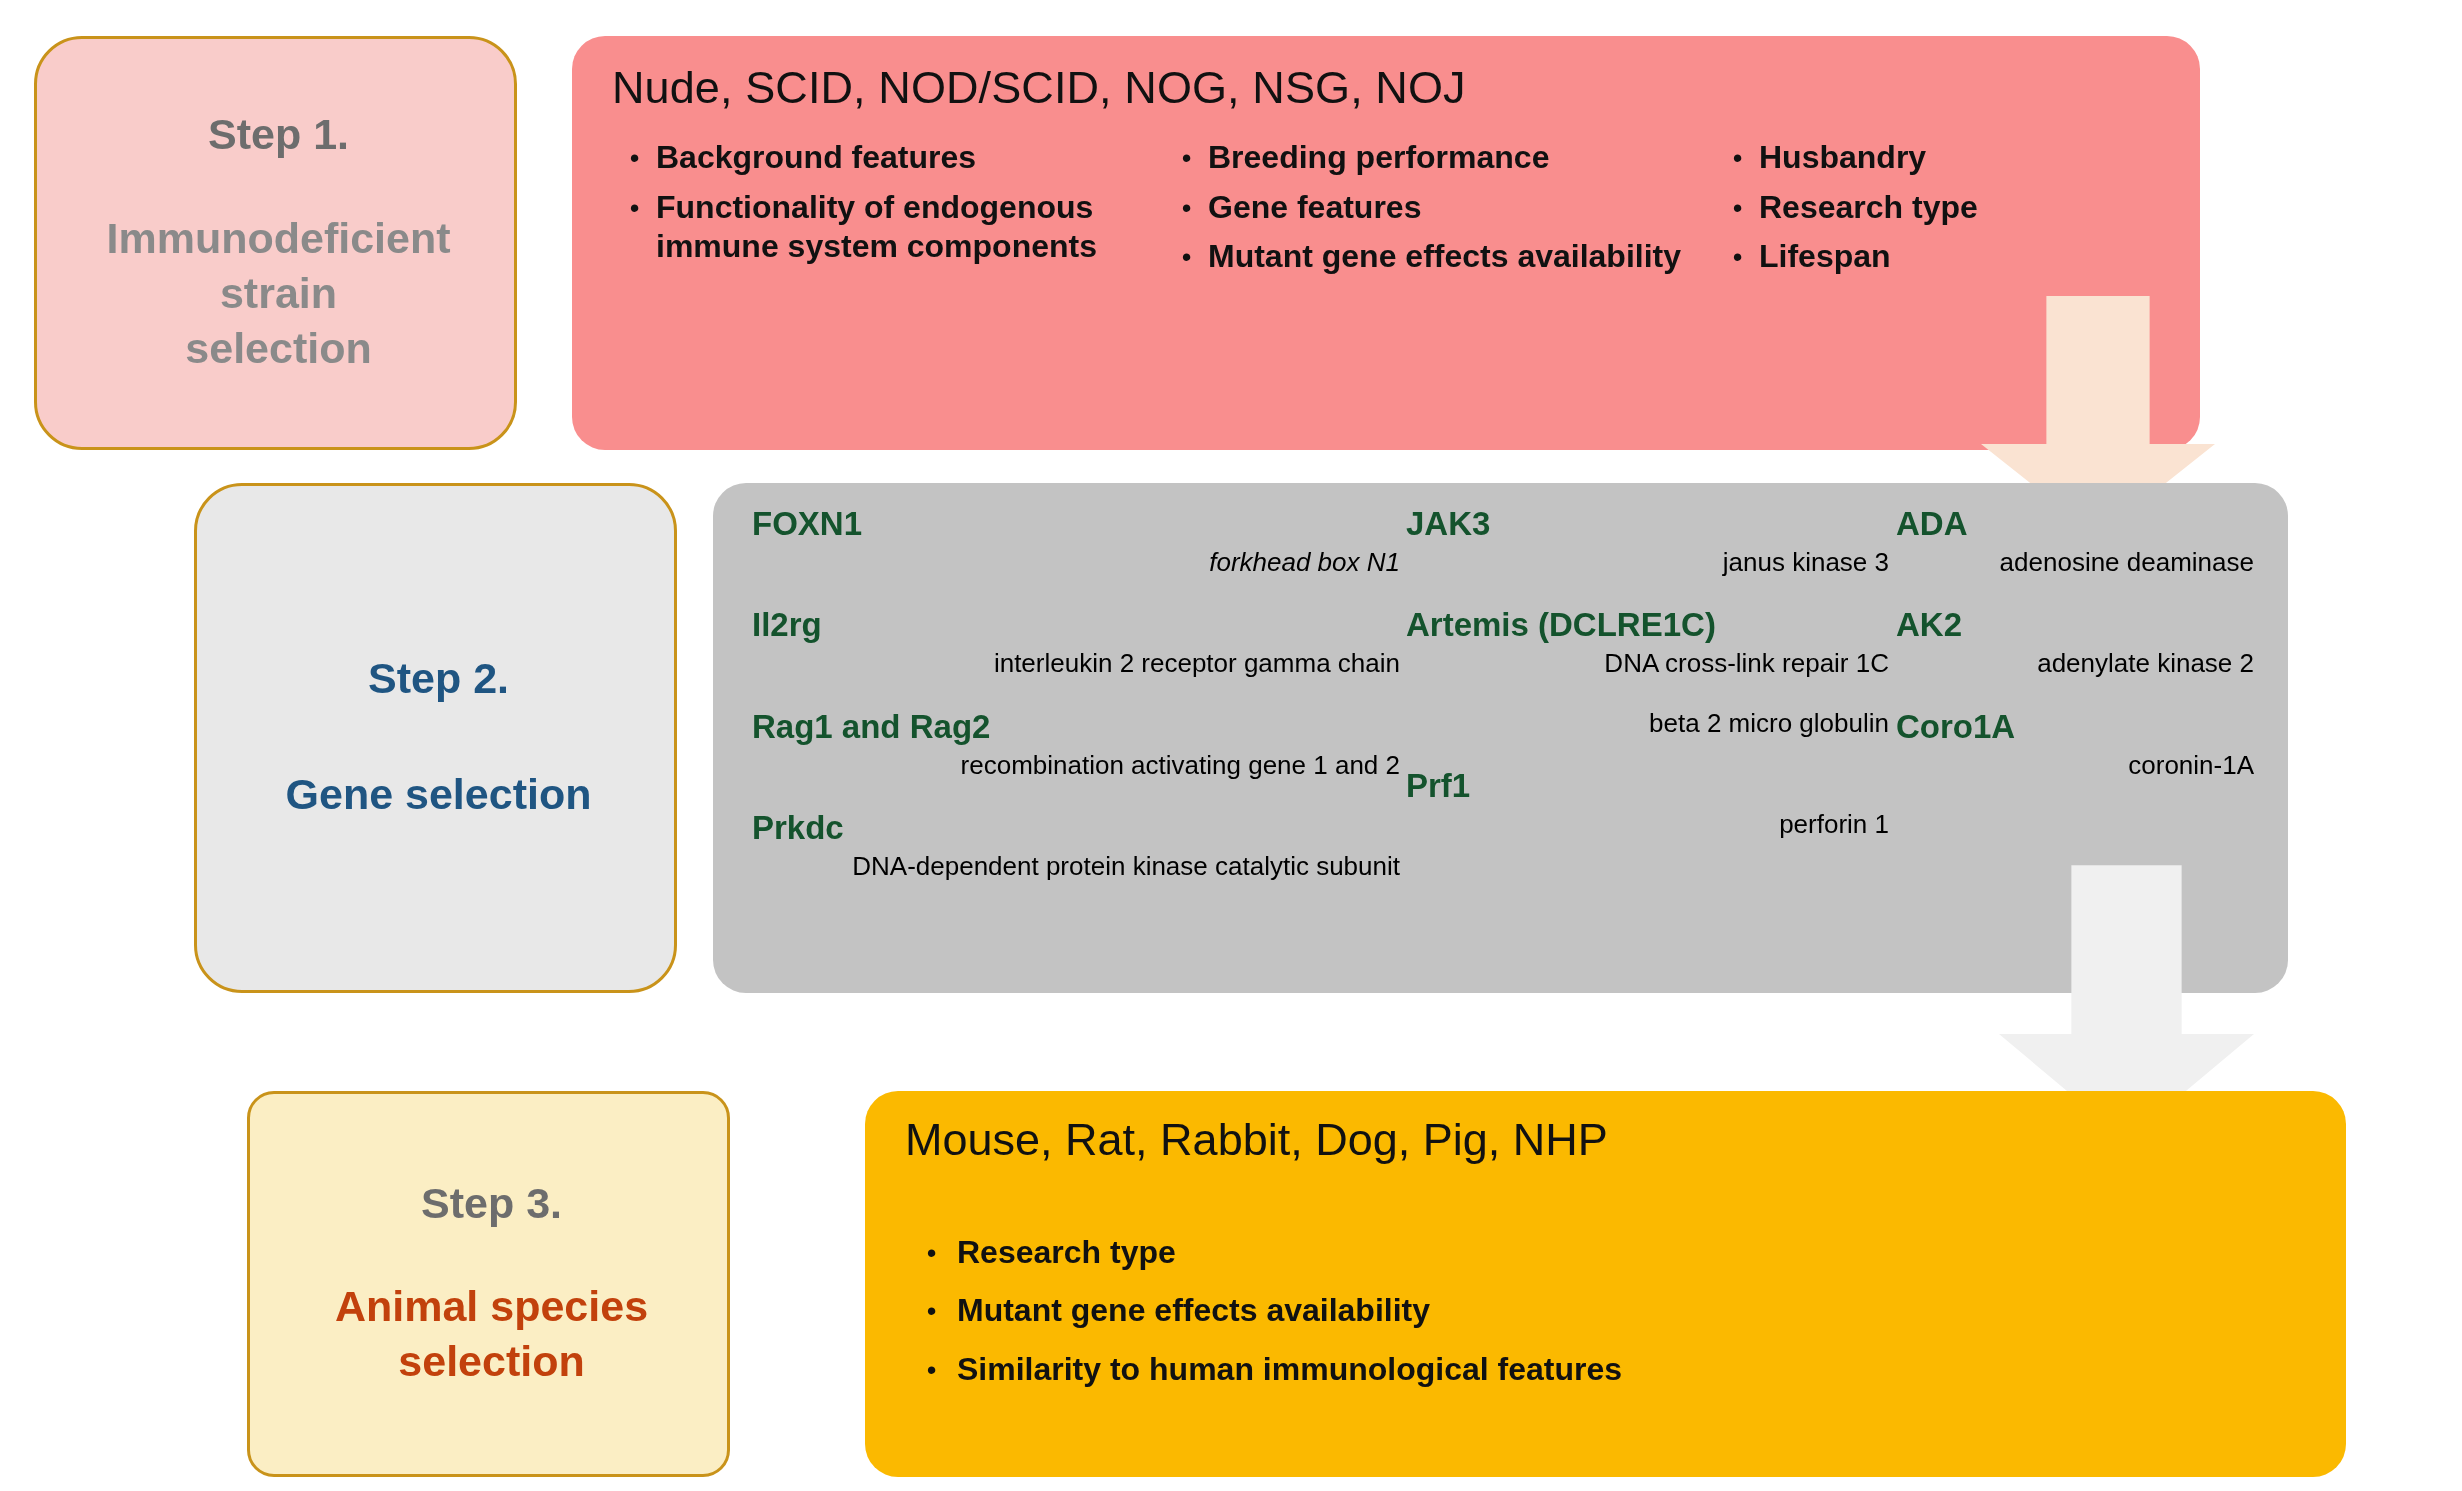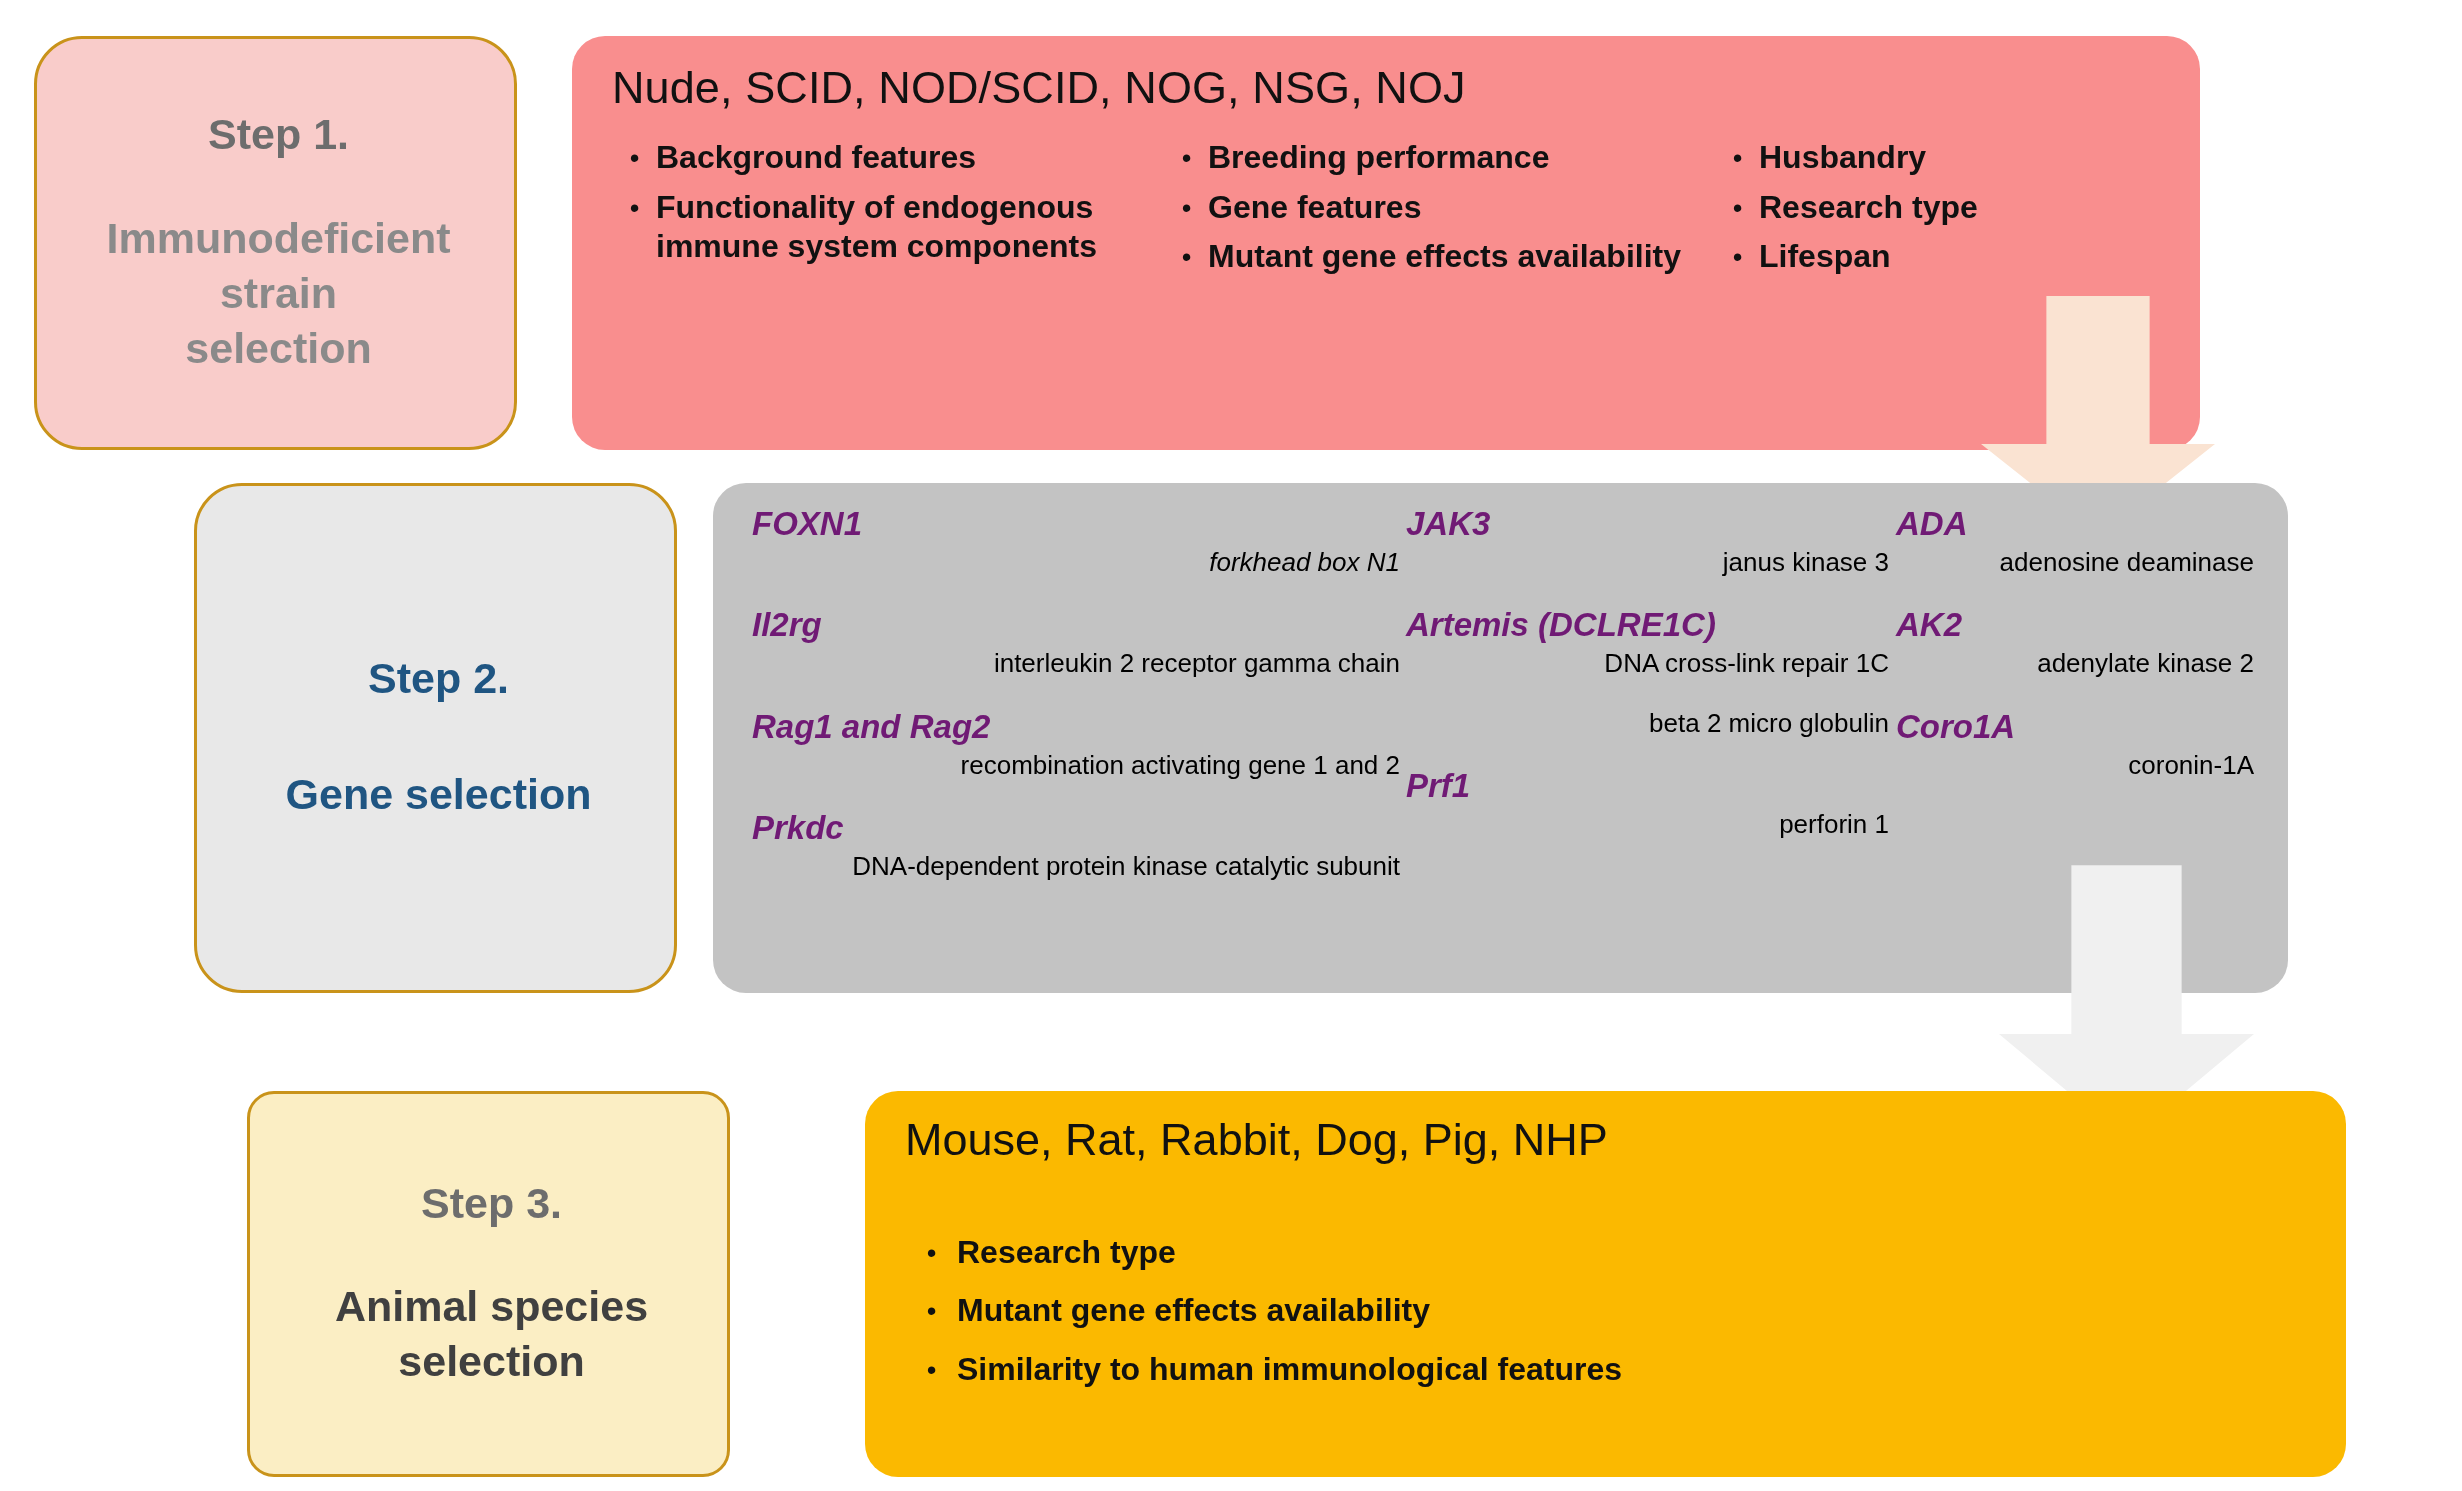--- a/index.html
+++ b/index.html
@@ -120,42 +120,41 @@
     background: #c3c3c3;
   }
   .g-col { position: absolute; top: 22px; }
   #g-col-0 { left: 39px;   width: 648px; }
   #g-col-1 { left: 693px; width: 483px; }
   #g-col-2 { left: 1183px; width: 358px; }
   .gene-entry { margin-bottom: 29px; }
   .gene-sym {
     font-size: 33px;
     font-weight: bold;
-    font-style: italic;
-    color: #701a75;
+    color: #14532d;
     line-height: 1.18;
   }
   .gene-name {
     font-size: 26px;
     color: #000000;
     line-height: 1.18;
     margin-top: 2.8px;
     text-align: right;
   }
   .gene-name.ital { font-style: italic; }
 
   
   #step3-label {
     left: 247px; top: 1091px;
     width: 483px; height: 386px;
     background: #fbeec4;
     border-radius: 27px;
   }
   #step3-label .step-num   { font-size: 43px; color: #6d6d6d; margin-bottom: 51px; }
-  #step3-label .step-title { font-size: 43px; color: #404040; }
+  #step3-label .step-title { font-size: 43px; color: #c2410c; }
 
   #step3-panel {
     left: 865px; top: 1091px;
     width: 1481px; height: 386px;
     background: #fbb900;
   }
   #step3-heading {
     position: absolute;
     left: 40px; top: 23.4px;
     font-size: 45px;

